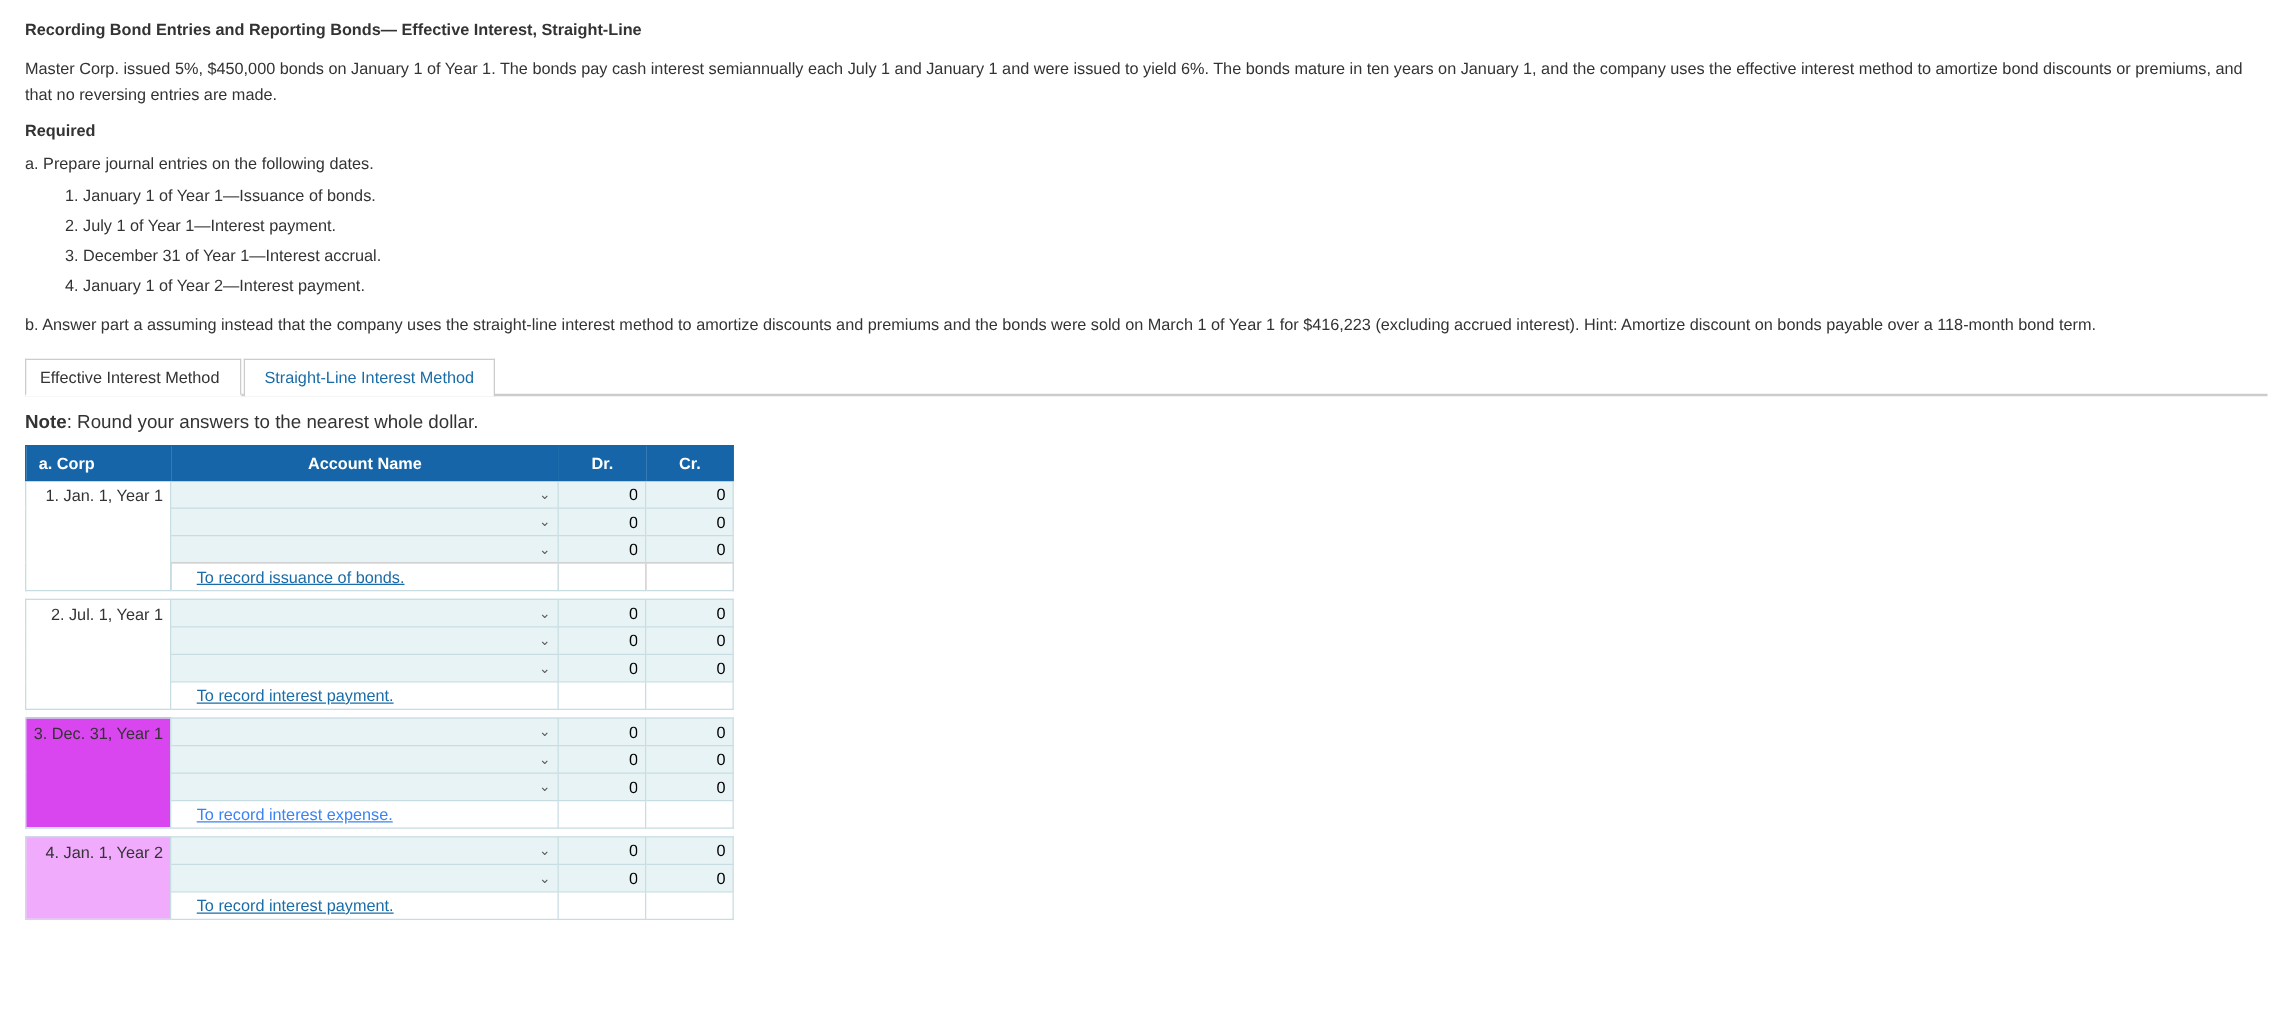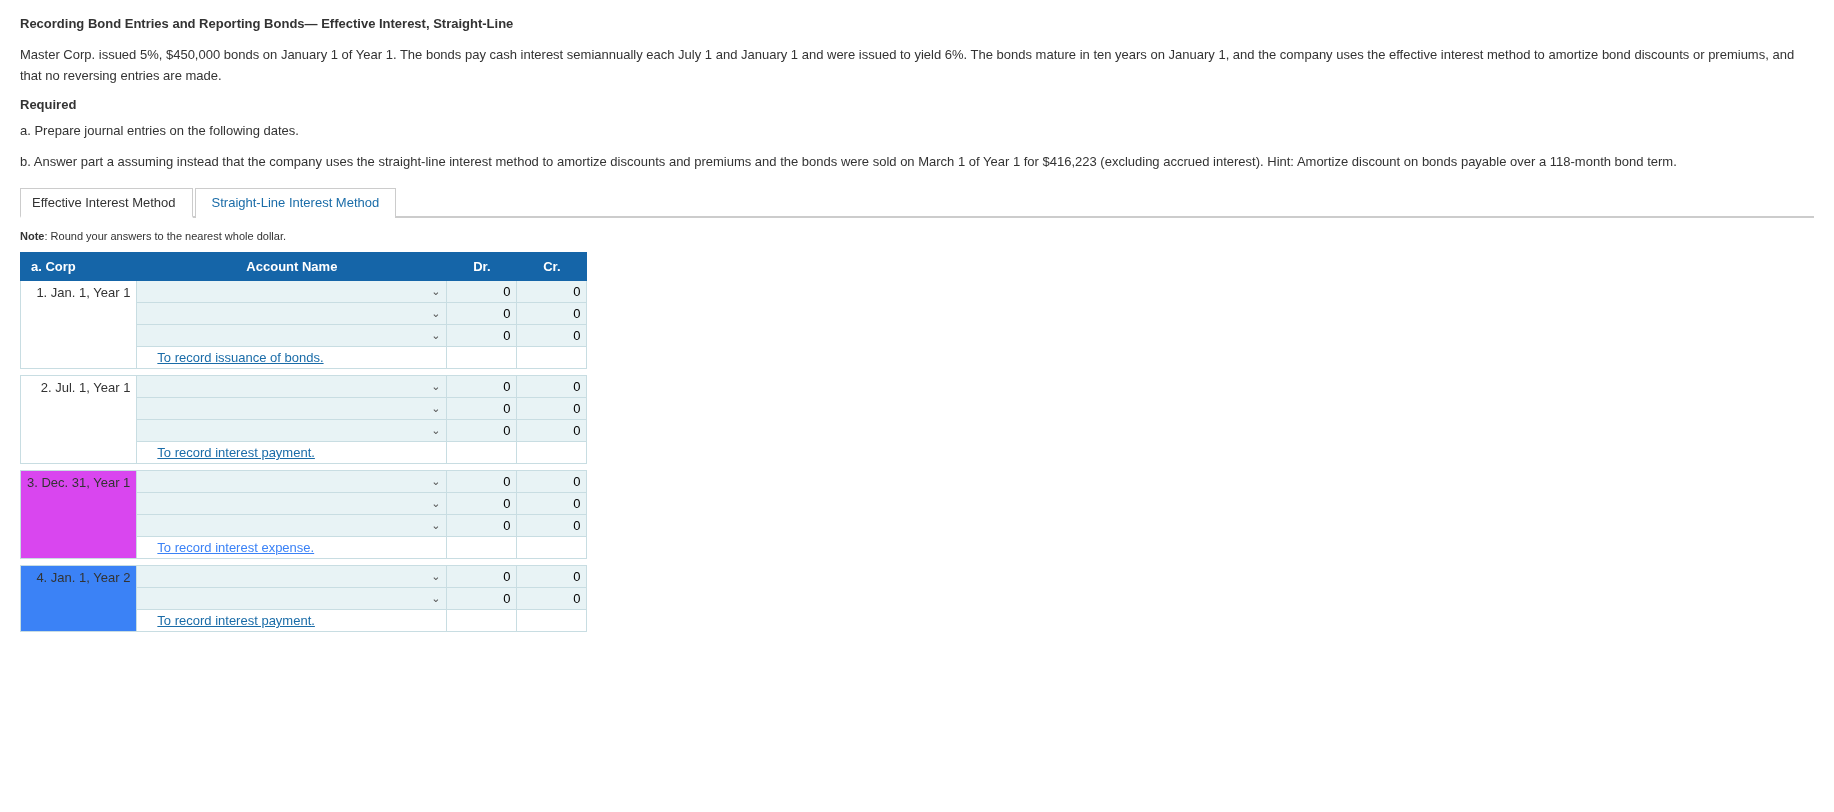--- a/index.html
+++ b/index.html
@@ -68,21 +68,21 @@
       font-weight: normal;
       color: #333;
       background: #fff;
       padding-left: 11px;
     }
     .tab.inactive {
       color: #1a6ca8;
       background: #fff;
     }
     .note-text {
-      font-size: 11px;
+      font-size: 15px;
       margin-bottom: 10px;
     }
     .note-text span.note-label {
       font-weight: bold;
     }
     
     .journal-table {
       border-collapse: collapse;
       font-size: 13px;
       min-width: 540px;
@@ -129,20 +129,26 @@
 <body>
 
 <div class="page-title">Recording Bond Entries and Reporting Bonds— Effective Interest, Straight-Line</div>
 
 <div class="problem-text">Master Corp. issued 5%, $450,000 bonds on January 1 of Year 1. The bonds pay cash interest semiannually each July 1 and January 1 and were issued to yield 6%. The bonds mature in ten years on January 1, and the company uses the effective interest method to amortize bond discounts or premiums, and that no reversing entries are made.</div>
 
 <div class="required-label">Required</div>
 
 <div class="instructions">
   <div class="part-a">a. Prepare journal entries on the following dates.</div>
+  <ol>
+    <li>1. January 1 of Year 1—Issuance of bonds.</li>
+    <li>2. July 1 of Year 1—Interest payment.</li>
+    <li>3. December 31 of Year 1—Interest accrual.</li>
+    <li>4. January 1 of Year 2—Interest payment.</li>
+  </ol>
 </div>
 
 <div class="part-b">b. Answer part a assuming instead that the company uses the straight-line interest method to amortize discounts and premiums and the bonds were sold on March 1 of Year 1 for $416,223 (excluding accrued interest). Hint: Amortize discount on bonds payable over a 118-month bond term.</div>
 
 <div class="tabs-container">
   <div class="tab active">Effective Interest Method</div>
   <div class="tab inactive">Straight-Line Interest Method</div>
 </div>
 
 <div class="note-text">
@@ -261,21 +267,21 @@
       </tr>
       <tr style="background: rgb(255, 255, 255);">
         <td style="border: 1px solid rgb(200, 221, 226); padding: 3px 6px 3px 20px; background: rgb(255, 255, 255);"><a href="#" style="color: #3b82f6; text-decoration: underline; font-size: 13px;">To record interest expense.</a></td>
         <td style="border: 1px solid rgb(200, 221, 226); background: rgb(255, 255, 255);"></td>
         <td style="border: 1px solid rgb(200, 221, 226); background: rgb(255, 255, 255);"></td>
       </tr>
       <tr>
         <td colspan="4" style="border: none; height: 6px; background: rgb(255, 255, 255);"></td>
       </tr>
       <tr style="background: rgb(232, 243, 245);">
-        <td class="date-cell" rowspan="3" style="vertical-align: top; padding-top: 4px; background: #3b82f6; border: 1px solid rgb(200, 221, 226); white-space: nowrap; font-size: 13px;">4. Jan. 1, Year 2</td>
+        <td class="date-cell" rowspan="3" style="vertical-align: top; padding-top: 4px; background: #f0abfc; border: 1px solid rgb(200, 221, 226); white-space: nowrap; font-size: 13px;">4. Jan. 1, Year 2</td>
         <td style="background: rgb(232, 243, 245); border: 1px solid rgb(200, 221, 226); padding: 3px 6px; width: 310px;">
           <div style="display: flex; justify-content: flex-end; align-items: center;">
             <span style="font-size: 11px; color: rgb(85, 85, 85); cursor: pointer;">⌄</span>
           </div>
         </td>
         <td style="background: rgb(232, 243, 245); border: 1px solid rgb(200, 221, 226); padding: 3px 6px; text-align: right; width: 70px;"><input type="text" value="0" style="text-align: right; width: 100%; background: transparent; border: none; outline: none; font-size: 13px;"></td>
         <td style="background: rgb(232, 243, 245); border: 1px solid rgb(200, 221, 226); padding: 3px 6px; text-align: right; width: 70px;"><input type="text" value="0" style="text-align: right; width: 100%; background: transparent; border: none; outline: none; font-size: 13px;"></td>
       </tr>
       <tr style="background: rgb(232, 243, 245);">
         <td style="background: rgb(232, 243, 245); border: 1px solid rgb(200, 221, 226); padding: 3px 6px; width: 310px;">

